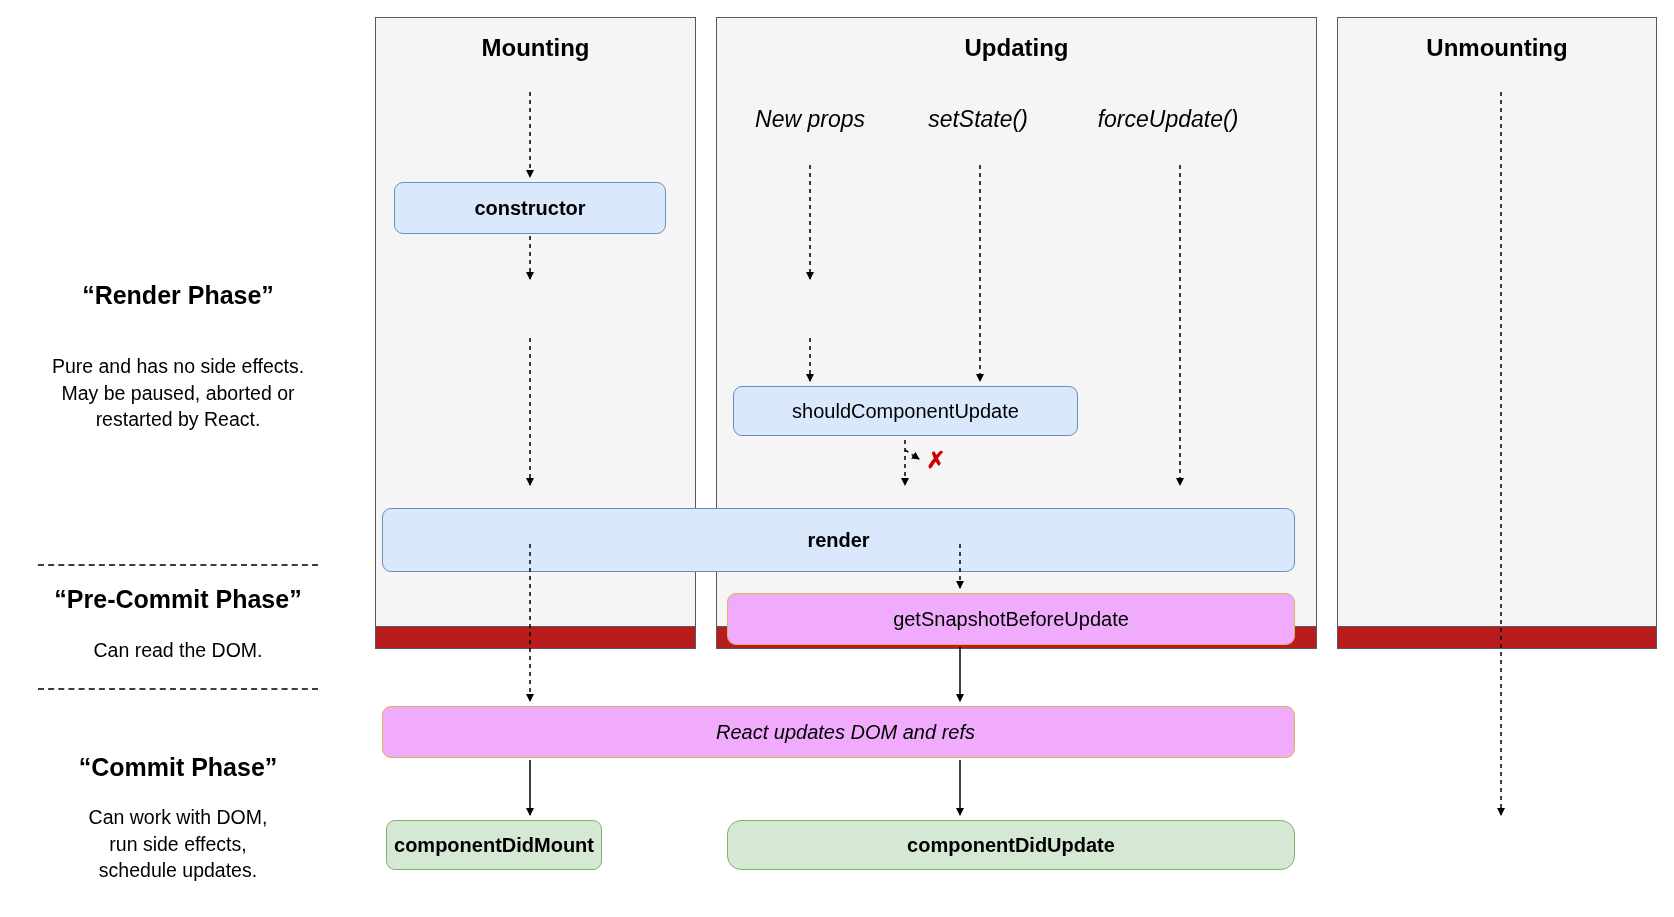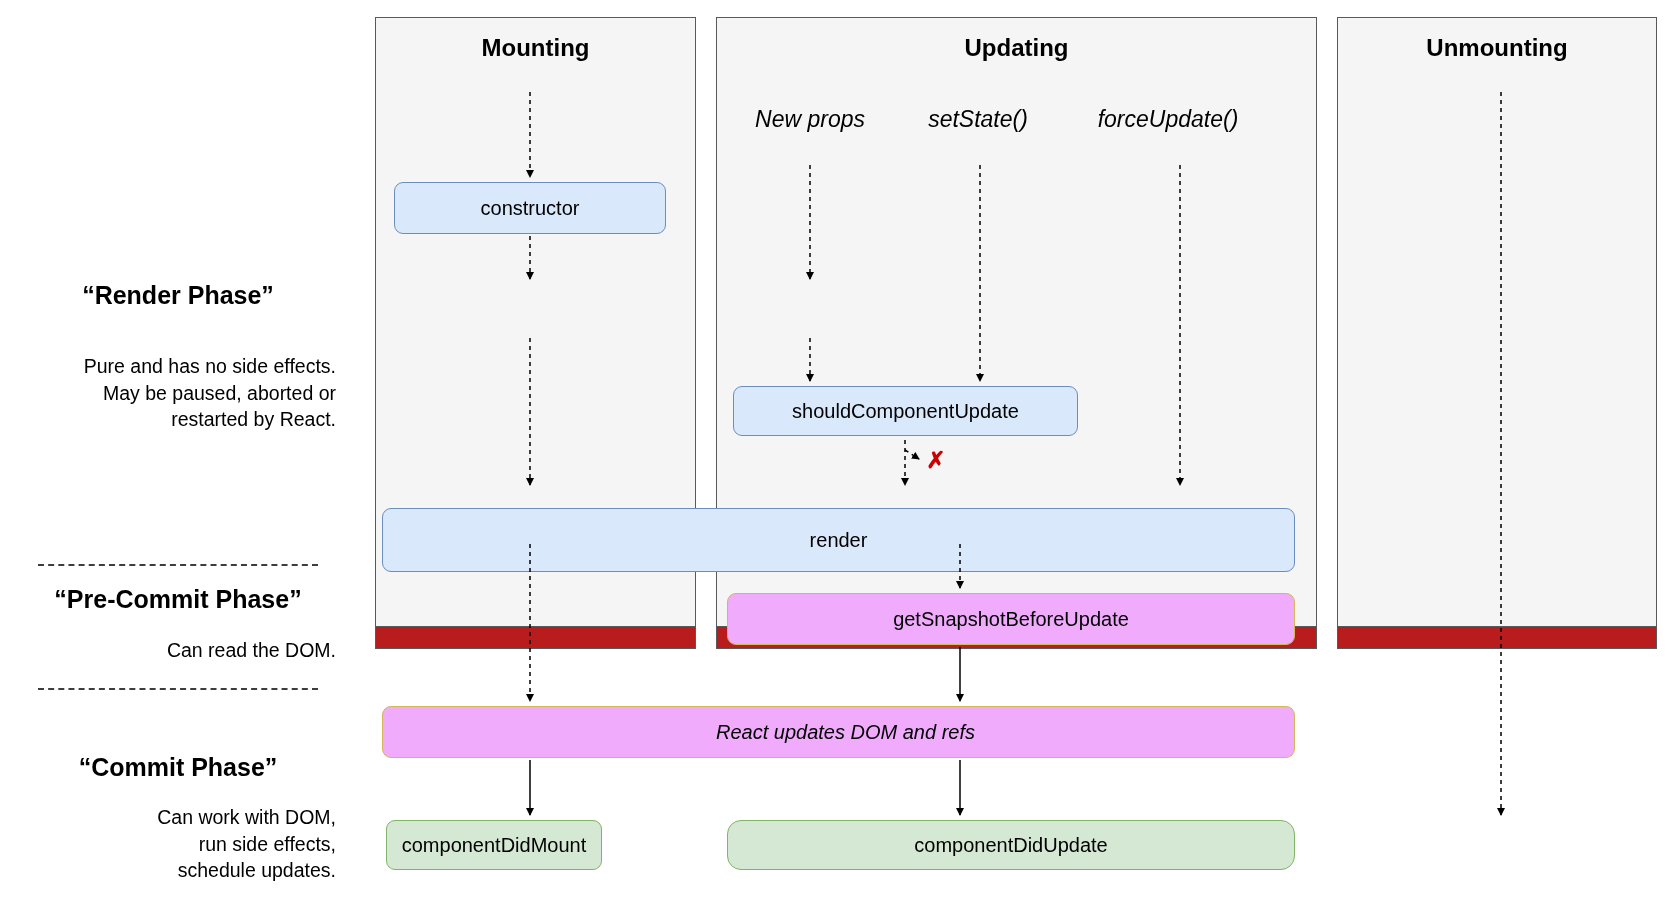--- a/index.html
+++ b/index.html
@@ -10,27 +10,27 @@
   
   .column { position:absolute; top:17px; height:632px; border:1.5px solid #595959; box-sizing:border-box; background:#b91c1c; }
   .column-gray { position:absolute; top:0; left:0; right:0; height:608px; background:#f5f5f5; border-bottom:1.5px solid #595959; }
   .column-title { position:absolute; top:16px; left:0; width:100%; text-align:center; font-weight:bold; font-size:24px; }
   
   .box { position:absolute; display:flex; align-items:center; justify-content:center;
          border-radius:9px; font-size:20px; box-sizing:border-box; z-index:3; }
   .box-blue   { background:#dae8fc; border:1px solid #6c8ebf; }
   .box-yellow { background:#f0abfc; border:1px solid #d6b656; }
   .box-green  { background:#d5e8d4; border:1px solid #82b366; }
-  .bold { font-weight:normal; }
+  .bold { font-weight:bold; }
   .italic { font-style:italic;padding-left:14px; }
   
   .trigger { position:absolute; width:220px; text-align:center; font-size:23px; font-style:italic; z-index:2; }
   
   .phase-title { position:absolute; left:20px; width:316px; text-align:center; font-weight:bold; font-size:25px; }
-  .phase-desc  { position:absolute; left:20px; width:316px; text-align:right; font-size:19.5px; line-height:26.5px; }
+  .phase-desc  { position:absolute; left:20px; width:316px; text-align:center; font-size:19.5px; line-height:26.5px; }
   .phase-divider { position:absolute; left:38px; width:280px; height:0; border-top:2px dashed #3d3d3d; }
   
   .arrow-layer { position:absolute; left:0; top:0; width:1674px; height:917px; z-index:4; pointer-events:none; }
   
   .halt-x { position:absolute; left:922px; top:446px; width:28px; height:28px; z-index:5;
             display:flex; align-items:center; justify-content:center;
             color:#cc0000; font-size:23px; font-weight:bold; }
 </style>
 </head>
 <body>

